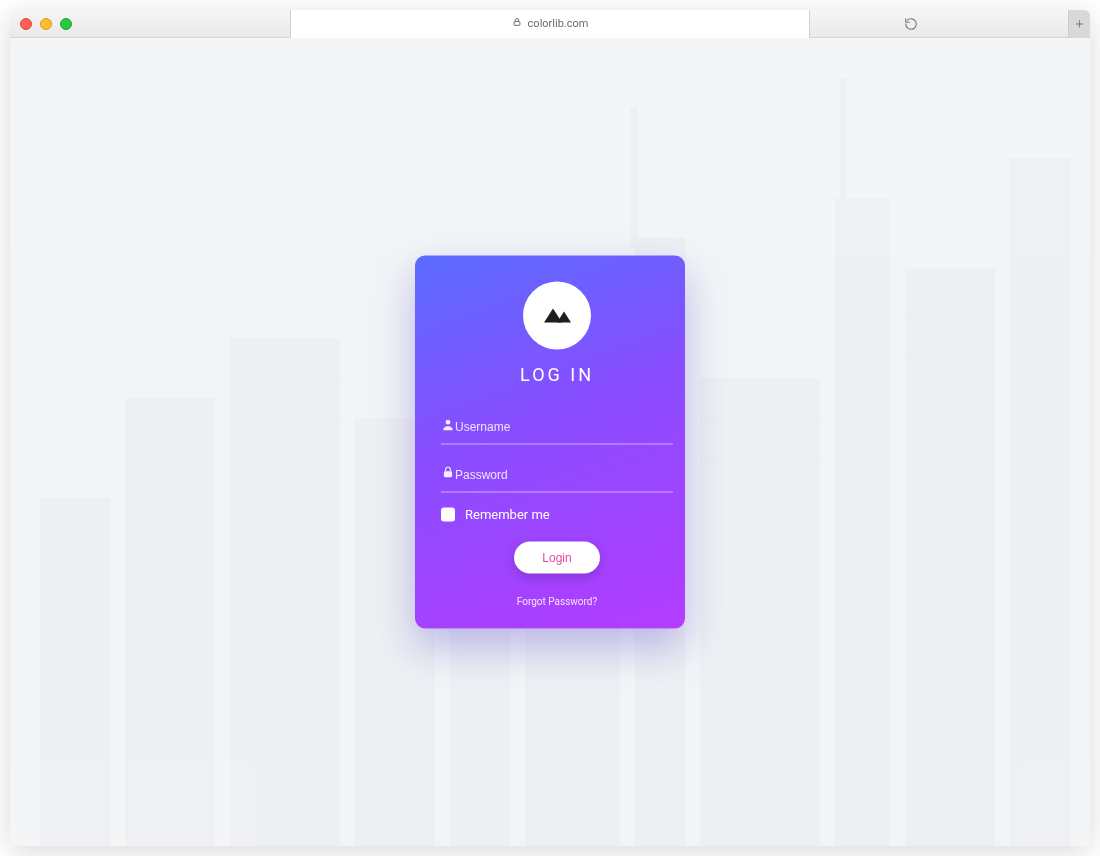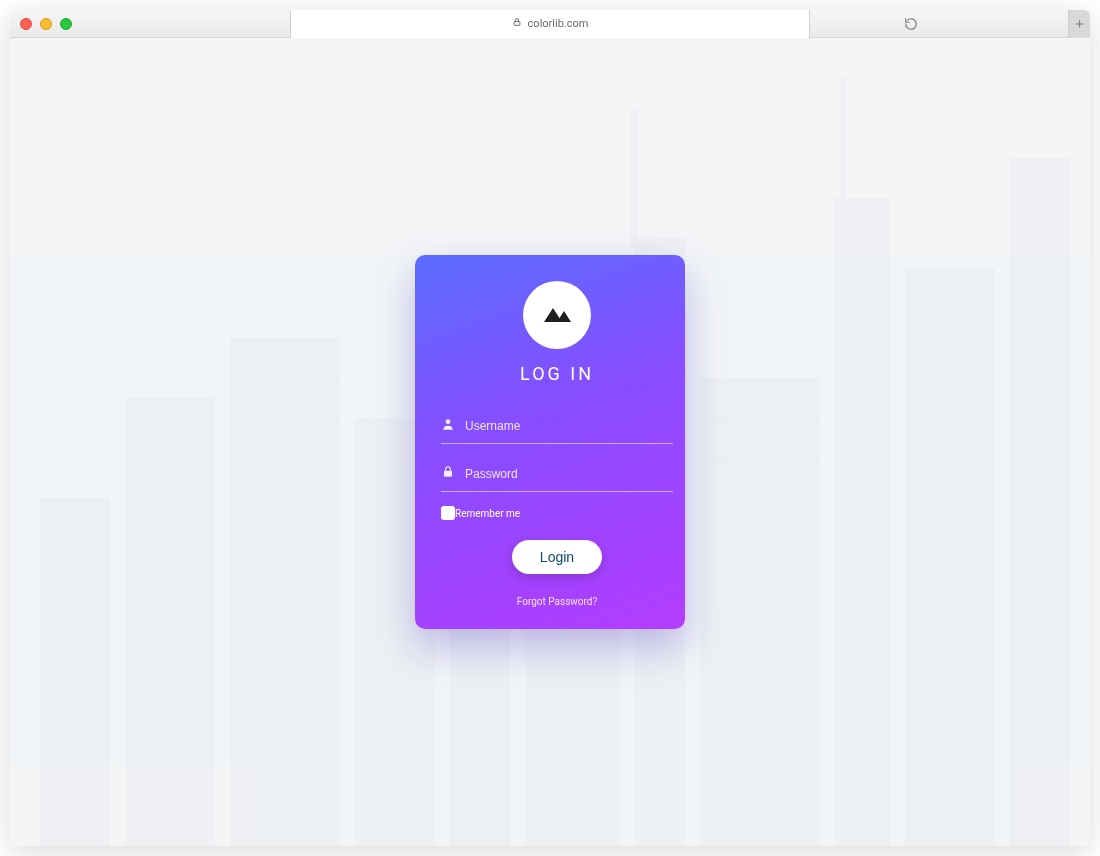--- a/index.html
+++ b/index.html
@@ -80,44 +80,44 @@
     width:68px; height:68px; border-radius:50%;
     background:#fff; margin:0 auto 14px auto;
     display:flex; align-items:center; justify-content:center;
     color:#1f1f1f;
   }
   .card-title {
     font-size:18px; letter-spacing:3px; font-weight:400;
     margin-bottom:26px;
   }
   .field {
-    display:flex; align-items:center; gap:10px;
+    display:flex; align-items:center; 
     border-bottom:1px solid rgba(255,255,255,0.55);
     padding:6px 0 8px 0; margin-bottom:14px;
     text-align:left;
   }
   .field svg { flex:0 0 auto; opacity:0.9; }
   .field input {
     flex:1 1 auto; background:transparent; border:none; outline:none;
     color:#fff; font-size:12px;
   }
   .field input::placeholder { color:rgba(255,255,255,0.85); }
   .remember-row {
-    display:flex; align-items:center; 
-    font-size:10px; margin:4px 0 20px 0; text-align:left;
+    display:flex; align-items:center; gap:10px;
+    font-size:13px; margin:4px 0 20px 0; text-align:left;
   }
   .remember-box {
     width:14px; height:14px; border-radius:3px; background:#fff;
     display:inline-block; cursor:pointer;
   }
   .login-btn {
     display:inline-block;
-    background:#fff; color:#0c4a6e;
+    background:#fff; color:#ec4899;
     border:none; border-radius:22px;
-    padding:9px 28px; font-size:14px; font-weight:500;
+    padding:9px 28px; font-size:12px; font-weight:500;
     cursor:pointer;
     box-shadow:0 4px 12px rgba(0,0,0,0.18);
   }
   .forgot {
     display:block; margin-top:22px;
     font-size:10px; color:rgba(255,255,255,0.85);
     text-decoration:none; cursor:pointer;
   }
 </style>
 </head>

